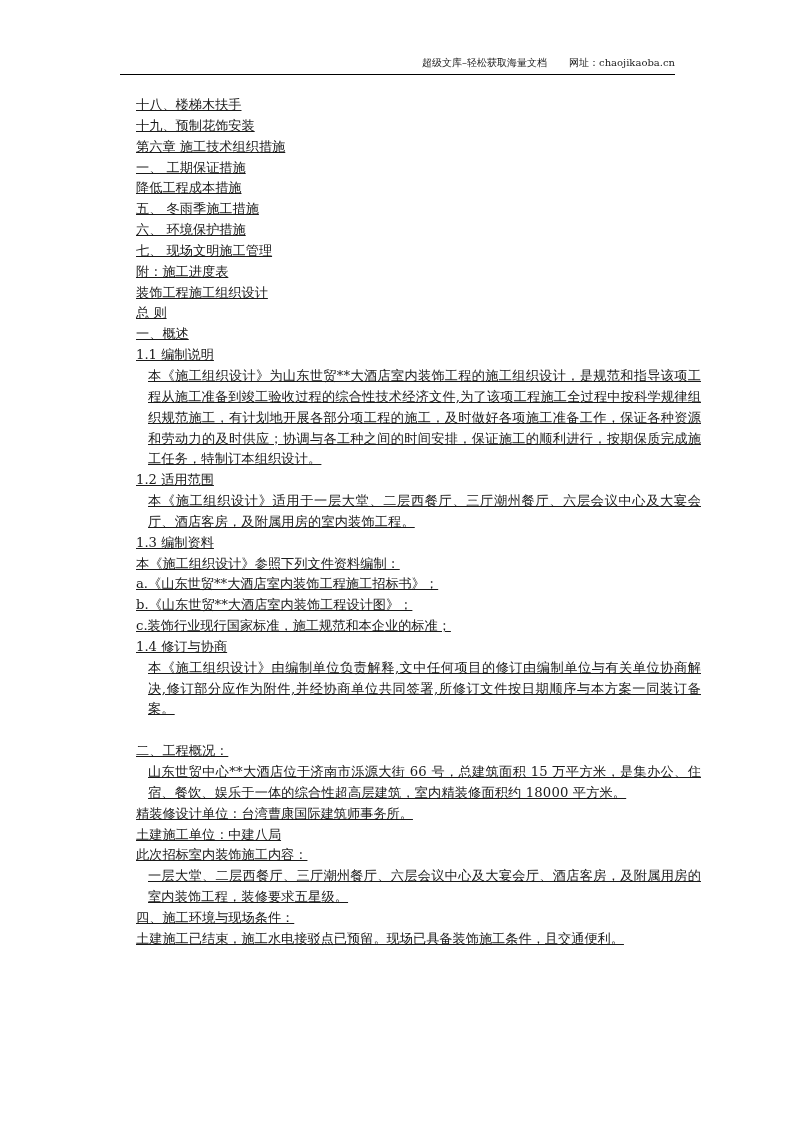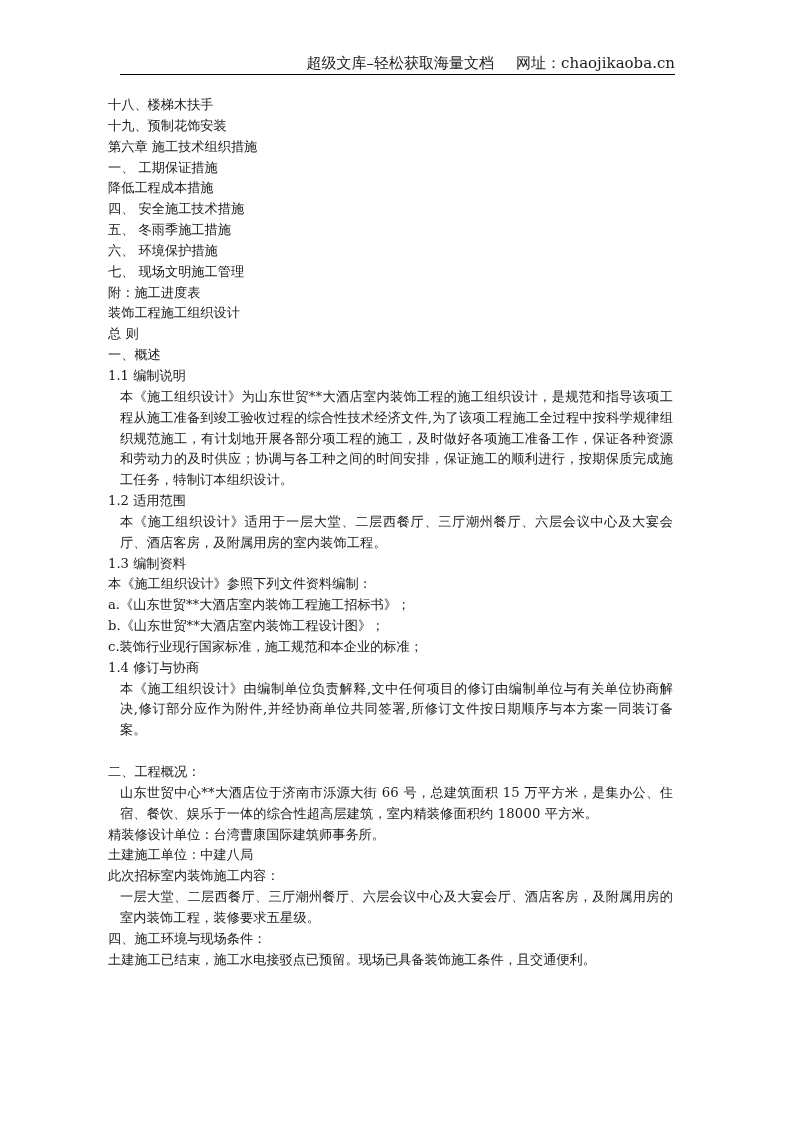--- a/index.html
+++ b/index.html
@@ -1,41 +1,40 @@
 <!DOCTYPE html>
 <html><head>
 <meta charset="utf-8">
 <style>
   html, body { margin:0; padding:0; background:#ffffff; }
   body { width:793px; height:1122px; position:relative; overflow:hidden;
          font-family:"DejaVu Serif","Liberation Serif",serif; color:#1a1a1a; }
   .header { position:absolute; left:120px; top:56px; width:555px; height:18px;
             border-bottom:1px solid #000; text-align:right;
-            font-size:15px; line-height:14px; white-space:nowrap; }
+            font-size:10px; line-height:14px; white-space:nowrap; }
   .header .site-url { margin-left:22px; }
-  .body { position:absolute; left:108px; top:95px; width:565px;
-          font-size:13.2px; line-height:20.85px; }
+  .body { position:absolute; left:136px; top:95px; width:565px;
+          font-size:13.2px; line-height:20.85px;text-decoration:underline; }
   .line { white-space:nowrap; height:20.85px; }
   .para { text-align:justify; text-align-last:left; white-space:normal; letter-spacing:0.15px;margin-left:12px; }
   .blank { height:20.85px; }
 </style>
 </head>
 <body>
 
 <div class="header">
   <span>超级文库–轻松获取海量文档</span><span class="site-url">网址：chaojikaoba.cn</span>
 </div>
 
 <div class="body">
   <div class="line">十八、楼梯木扶手</div>
   <div class="line">十九、预制花饰安装</div>
   <div class="line">第六章  施工技术组织措施</div>
   <div class="line">一、  工期保证措施</div>
   <div class="line">降低工程成本措施</div>
-  <div class="line">四、  安全施工技术措施</div>
   <div class="line">五、  冬雨季施工措施</div>
   <div class="line">六、  环境保护措施</div>
   <div class="line">七、  现场文明施工管理</div>
   <div class="line">附：施工进度表</div>
   <div class="line">装饰工程施工组织设计</div>
   <div class="line">总  则</div>
   <div class="line">一、概述</div>
   <div class="line">1.1  编制说明</div>
   <div class="para">本《施工组织设计》为山东世贸**大酒店室内装饰工程的施工组织设计，是规范和指导该项工程从施工准备到竣工验收过程的综合性技术经济文件,为了该项工程施工全过程中按科学规律组织规范施工，有计划地开展各部分项工程的施工，及时做好各项施工准备工作，保证各种资源和劳动力的及时供应；协调与各工种之间的时间安排，保证施工的顺利进行，按期保质完成施工任务，特制订本组织设计。</div>
   <div class="line">1.2  适用范围</div>

